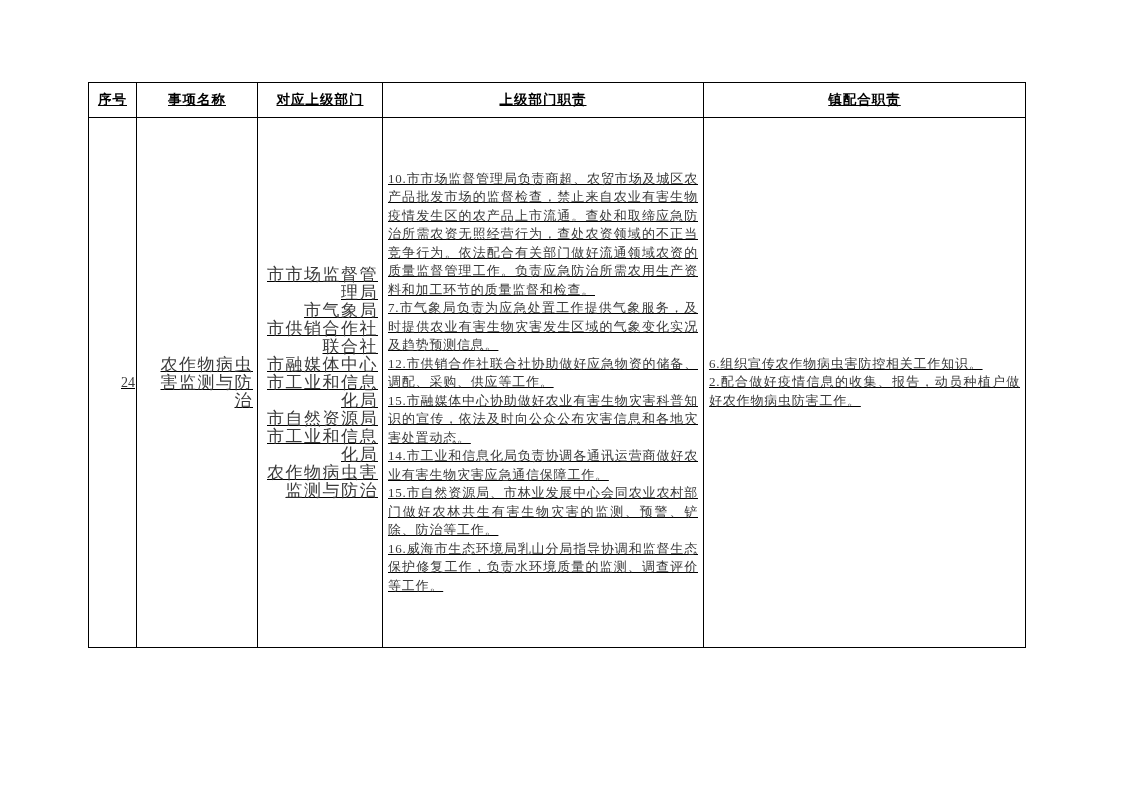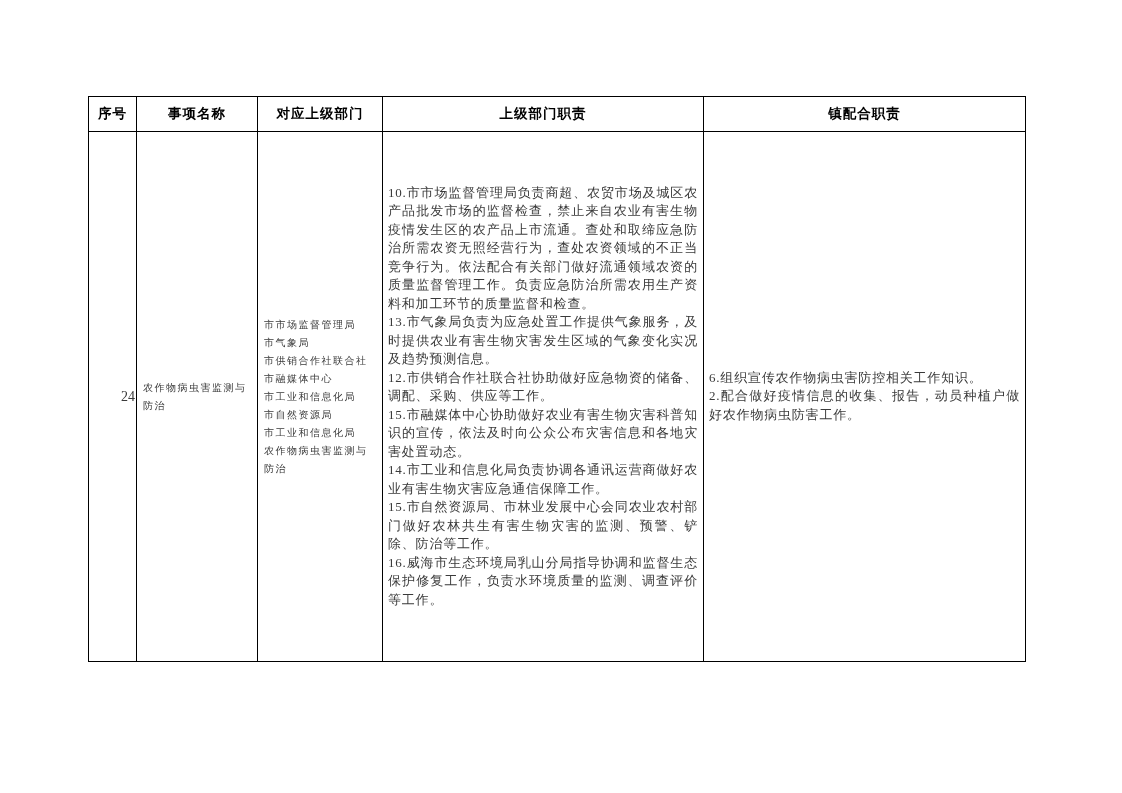--- a/index.html
+++ b/index.html
@@ -11,24 +11,25 @@
   .page {
     position: relative;
     width: 1122px;
     height: 793px;
     background: #ffffff;
     overflow: hidden;
   }
   table.doc-table {
     position: absolute;
     left: 88px;
-    top: 96px;
+    top: 82px;
     width: 937px;
     border-collapse: collapse;
     table-layout: fixed;
+    text-decoration: underline;
   }
   table.doc-table th,
   table.doc-table td {
     border: 1.5px solid #000000;
     vertical-align: middle;
     overflow: hidden;
   }
   table.doc-table th {
     height: 30px;
     font-size: 13.5px;
@@ -40,22 +41,22 @@
   }
   table.doc-table tbody tr {
     height: 530px;
   }
   td.c-center {
     text-align: right;
     font-size: 14px;
     color: #3a3a3a;
   }
   td.c-left {
-    text-align: left;
-    font-size: 10px;
+    text-align: right;
+    font-size: 17px;
     color: #3a3a3a;
     padding: 4px 4px 4px 6px;
     letter-spacing: 1.5px;
     line-height: 18px;
   }
   td.c-just {
     text-align: left;
     font-size: 13px;
     color: #3a3a3a;
     padding: 4px 5px;
@@ -112,21 +113,21 @@
           <div class="dept">市气象局</div>
           <div class="dept">市供销合作社联合社</div>
           <div class="dept">市融媒体中心</div>
           <div class="dept">市工业和信息化局</div>
           <div class="dept">市自然资源局</div>
           <div class="dept">市工业和信息化局</div>
           <div class="dept">农作物病虫害监测与防治</div>
         </td>
         <td class="c-just">
           <div class="duty">10.市市场监督管理局负责商超、农贸市场及城区农产品批发市场的监督检查，禁止来自农业有害生物疫情发生区的农产品上市流通。查处和取缔应急防治所需农资无照经营行为，查处农资领域的不正当竞争行为。依法配合有关部门做好流通领域农资的质量监督管理工作。负责应急防治所需农用生产资料和加工环节的质量监督和检查。</div>
-          <div class="duty">13.市气象局负责为应急处置工作提供气象服务，及时提供农业有害生物灾害发生区域的气象变化实况及趋势预测信息。</div>
+          <div class="duty">7.市气象局负责为应急处置工作提供气象服务，及时提供农业有害生物灾害发生区域的气象变化实况及趋势预测信息。</div>
           <div class="duty">12.市供销合作社联合社协助做好应急物资的储备、调配、采购、供应等工作。</div>
           <div class="duty">15.市融媒体中心协助做好农业有害生物灾害科普知识的宣传，依法及时向公众公布灾害信息和各地灾害处置动态。</div>
           <div class="duty">14.市工业和信息化局负责协调各通讯运营商做好农业有害生物灾害应急通信保障工作。</div>
           <div class="duty">15.市自然资源局、市林业发展中心会同农业农村部门做好农林共生有害生物灾害的监测、预警、铲除、防治等工作。</div>
           <div class="duty">16.威海市生态环境局乳山分局指导协调和监督生态保护修复工作，负责水环境质量的监测、调查评价等工作。</div>
         </td>
         <td class="c-just">
           <div class="duty">6.组织宣传农作物病虫害防控相关工作知识。</div>
           <div class="duty">2.配合做好疫情信息的收集、报告，动员种植户做好农作物病虫防害工作。</div>
         </td>

